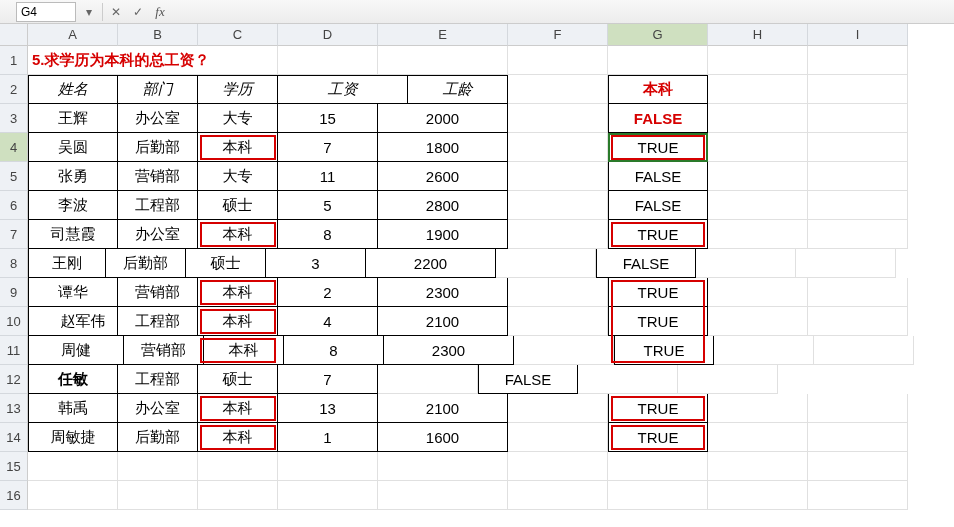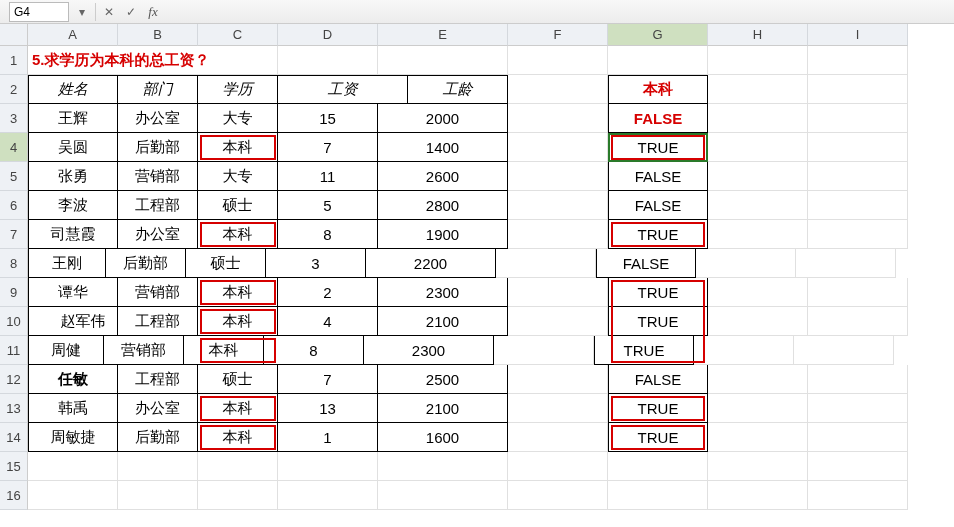--- a/index.html
+++ b/index.html
@@ -1,18 +1,18 @@
 <!DOCTYPE html>
 <html><head>
 <meta charset="utf-8">
 <style>
 * { box-sizing: border-box; margin: 0; padding: 0; }
 body { font-family: Arial, "Microsoft YaHei", sans-serif; font-size: 14px; background: #fff; user-select: none; }
 
-.toolbar { display: flex; align-items: center; height: 24px; background: linear-gradient(#f8f8f8,#ececec); border-bottom: 1px solid #ccc; padding: 0 9px; gap: 4px; }
+.toolbar { display: flex; align-items: center; height: 24px; background: linear-gradient(#f8f8f8,#ececec); border-bottom: 1px solid #ccc; padding: 0 16px; gap: 4px; }
 .namebox { width: 60px; height: 20px; background: #fff; border: 1px solid #bbb; padding: 0 4px; font-size: 12px; display: flex; align-items: center; }
 .tb-btn { width: 18px; height: 18px; display: flex; align-items: center; justify-content: center; color: #666; font-size: 12px; }
 .tb-divider { width: 1px; height: 18px; background: #ccc; }
 .fx { font-style: italic; font-family: "Times New Roman", serif; color: #555; font-size: 13px; }
 .formula-bar { flex: 1; height: 20px; background: #fff; border: 1px solid #bbb; padding: 0 4px; font-size: 12px; display: flex; align-items: center; }
 
 .sheet { position: relative; }
 .corner { position: absolute; left: 0; top: 0; width: 28px; height: 22px; background: #eef1f5; border-right: 1px solid #ccc; border-bottom: 1px solid #ccc; }
 .col-headers { display: flex; margin-left: 28px; height: 22px; }
 .col-h { background: #eef1f5; border-right: 1px solid #d4d8dd; border-bottom: 1px solid #ccc; display: flex; align-items: center; justify-content: center; font-size: 13px; color: #444; }
@@ -106,21 +106,21 @@
         </div>
         <div class="cell wH" style="width: 100px;"></div>
         <div class="cell wI" style="width: 100px;"></div>
       </div>
       <div class="row">
         <div class="row-h active">4</div>
         <div class="cell wA tb-br tb-bl tb-bb" style="width: 90px;">吴圆</div>
         <div class="cell wB tb-br tb-bb" style="width: 80px;">后勤部</div>
         <div class="cell wC tb-br tb-bb" style="width: 80px;">本科</div>
         <div class="cell wD tb-br tb-bb" style="width: 100px;">7</div>
-        <div class="cell wE tb-br tb-bb" style="width: 130px;">1400</div>
+        <div class="cell wE tb-br tb-bb" style="width: 130px;">1800</div>
         <div class="cell wF" style="width: 100px;"></div>
         <div class="cell wG tb-bl tb-br tb-bb" style="width: 100px;">
           <span>TRUE</span>
         </div>
         <div class="cell wH" style="width: 100px;"></div>
         <div class="cell wI" style="width: 100px;"></div>
       </div>
       <div class="row">
         <div class="row-h">5</div>
         <div class="cell wA tb-br tb-bl tb-bb" style="width: 90px;">张勇</div>
@@ -200,39 +200,38 @@
         <div class="cell wE tb-br tb-bb" style="width: 130px;">2100</div>
         <div class="cell wF" style="width: 100px;"></div>
         <div class="cell wG tb-bl tb-br tb-bb" style="width: 100px;">
           <span>TRUE</span>
         </div>
         <div class="cell wH" style="width: 100px;"></div>
         <div class="cell wI" style="width: 100px;"></div>
       </div>
       <div class="row">
         <div class="row-h">11</div>
-        <div class="cell wA tb-br tb-bl tb-bb" style="width: 76px; text-align: right;">周健</div>
+        <div class="cell wA tb-br tb-bl tb-bb" style="width: 96px; text-align: right;">周健</div>
         <div class="cell wB tb-br tb-bb" style="width: 80px;">营销部</div>
         <div class="cell wC tb-br tb-bb" style="width: 80px;">本科</div>
         <div class="cell wD tb-br tb-bb" style="width: 100px;">8</div>
         <div class="cell wE tb-br tb-bb" style="width: 130px;">2300</div>
         <div class="cell wF" style="width: 100px;"></div>
         <div class="cell wG tb-bl tb-br tb-bb" style="width: 100px;">
           <span>TRUE</span>
         </div>
         <div class="cell wH" style="width: 100px;"></div>
         <div class="cell wI" style="width: 100px;"></div>
       </div>
       <div class="row">
         <div class="row-h">12</div>
         <div class="cell wA tb-br tb-bl tb-bb" style="width: 90px; font-weight: bold;">任敏</div>
         <div class="cell wB tb-br tb-bb" style="width: 80px;">工程部</div>
         <div class="cell wC tb-br tb-bb" style="width: 80px;">硕士</div>
         <div class="cell wD tb-br tb-bb" style="width: 100px;">7</div>
-        <div class="cell wE tb-br tb-bb" style="width: 130px;">2500</div>
         <div class="cell wF" style="width: 100px;"></div>
         <div class="cell wG tb-bl tb-br tb-bb" style="width: 100px;">
           <span>FALSE</span>
         </div>
         <div class="cell wH" style="width: 100px;"></div>
         <div class="cell wI" style="width: 100px;"></div>
       </div>
       <div class="row">
         <div class="row-h">13</div>
         <div class="cell wA tb-br tb-bl tb-bb" style="width: 90px;">韩禹</div>

